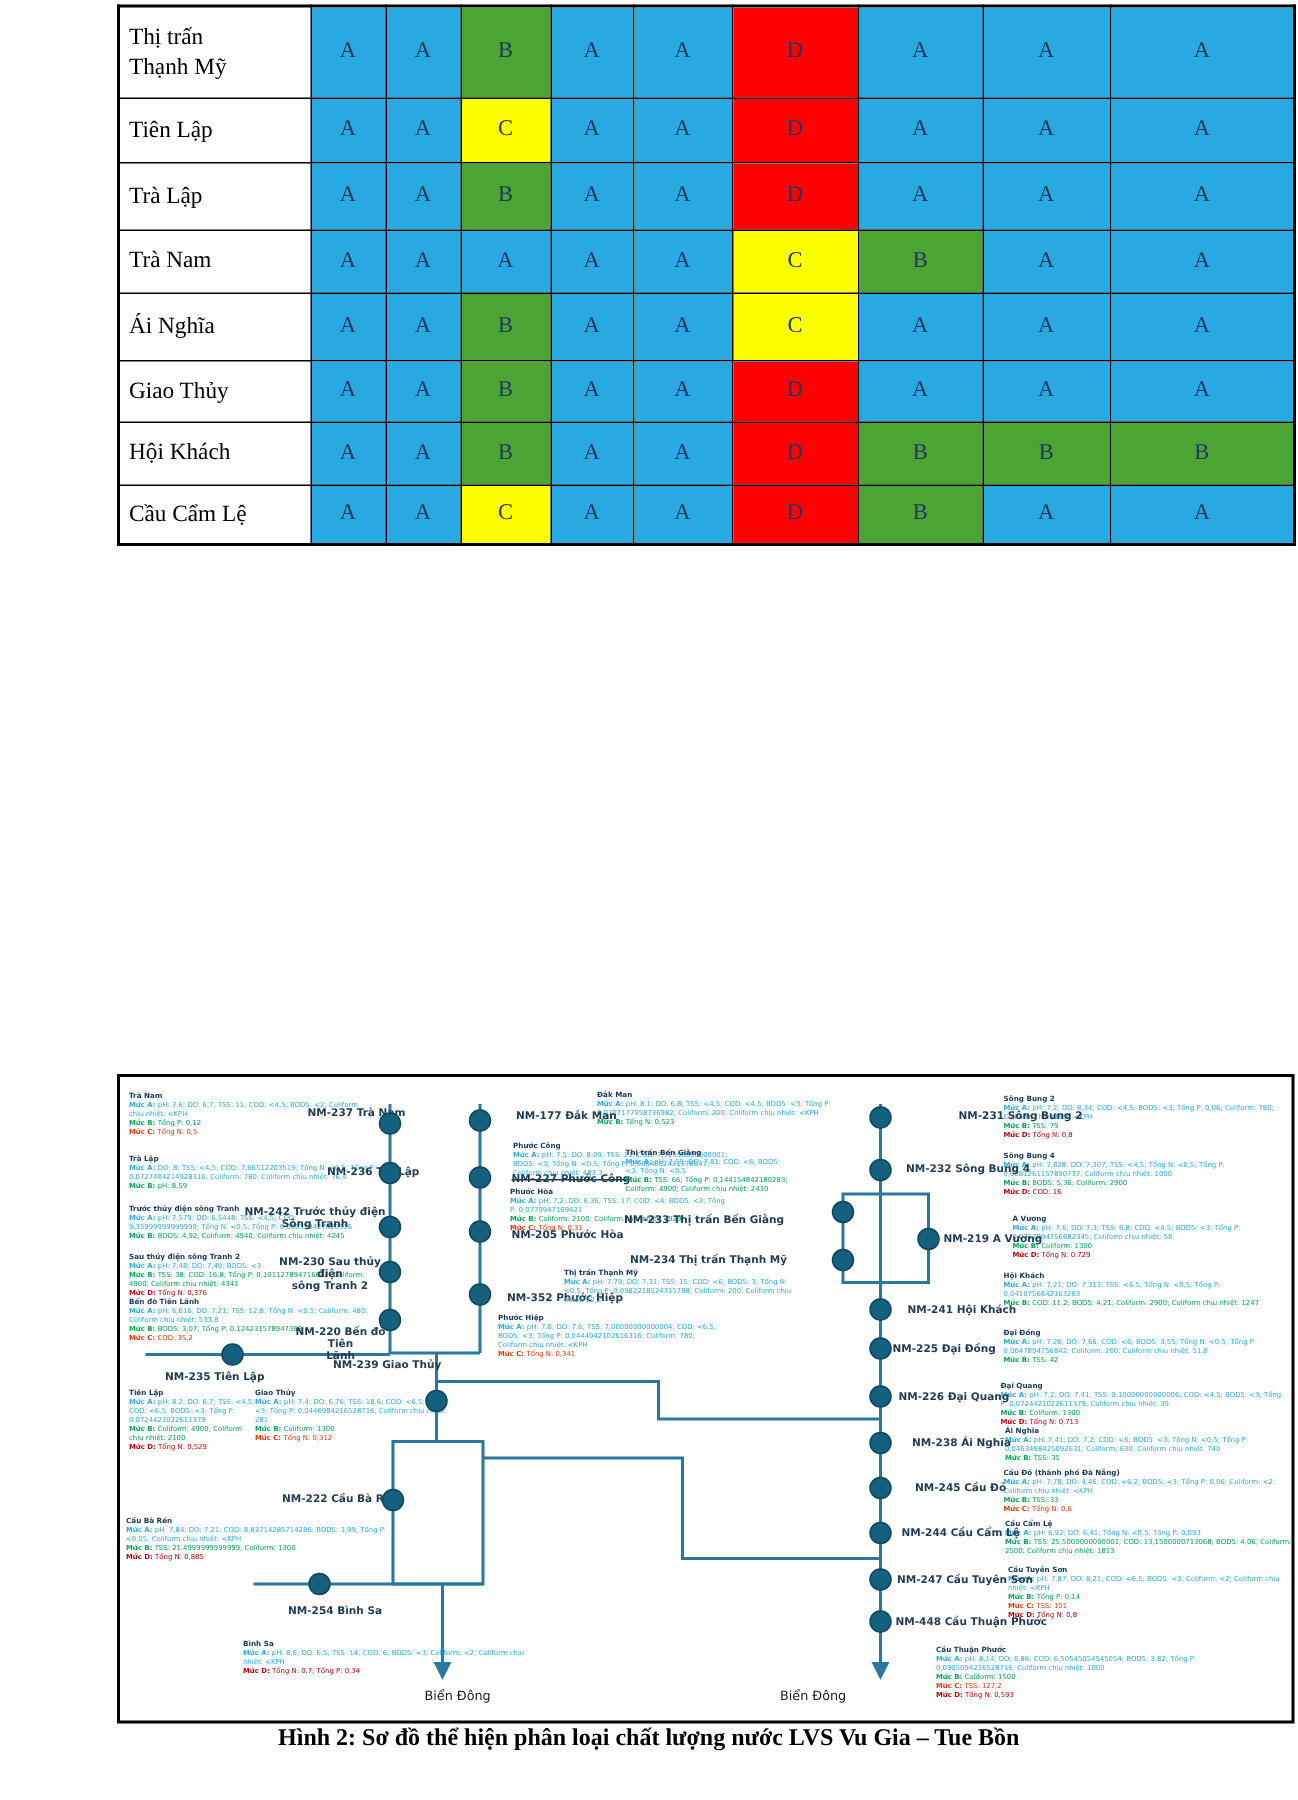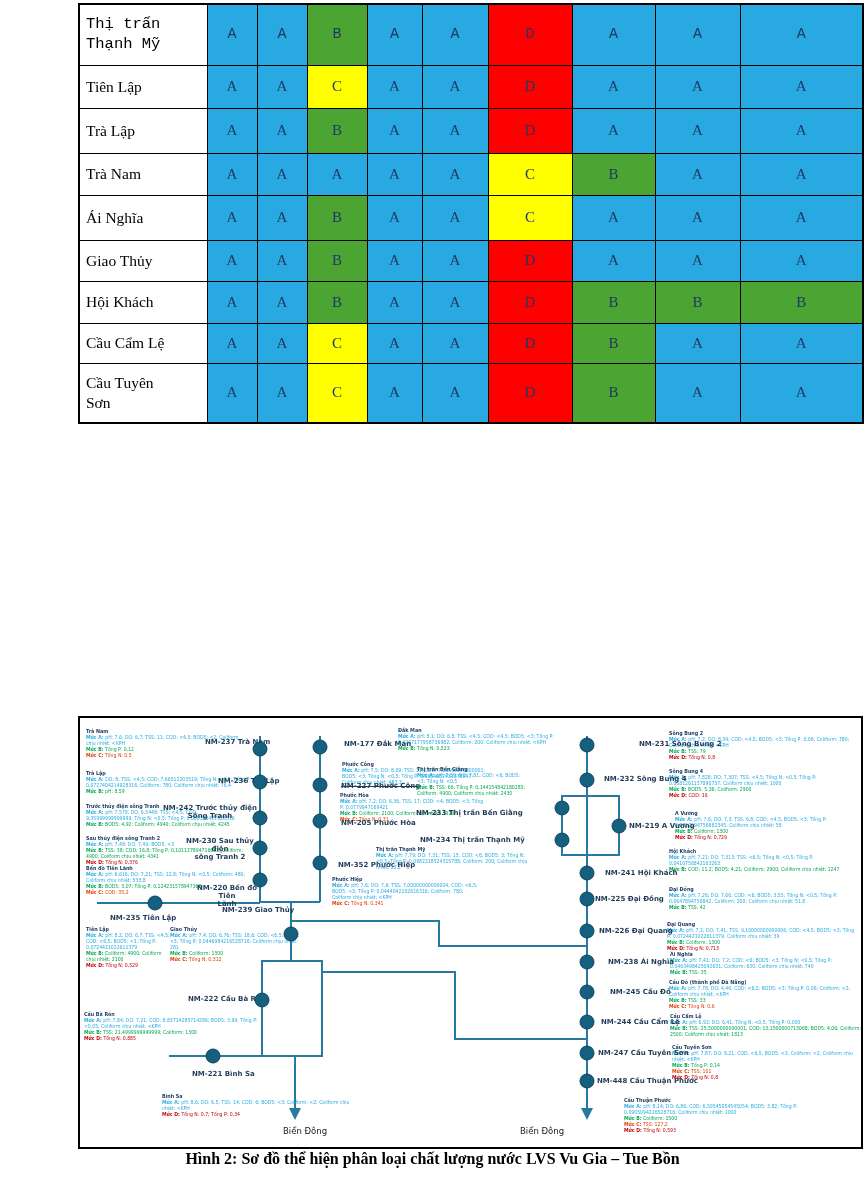--- a/index.html
+++ b/index.html
@@ -43,21 +43,21 @@
       <col style="width: 50px;">
       <col style="width: 60px;">
       <col style="width: 55px;">
       <col style="width: 66px;">
       <col style="width: 84px;">
       <col style="width: 83px;">
       <col style="width: 85px;">
       <col style="width: 123px;">
     </colgroup>
   <tbody>
-      <tr style="height: 61px; font-family: Liberation Mono, monospace;">
+      <tr style="height: 61px;">
         <td class="rowlabel">Thị trấn
 Thạnh Mỹ</td>
         <td class="grade" style="background: rgb(41, 169, 225); color: rgb(31, 56, 100);">A</td>
         <td class="grade" style="background: rgb(41, 169, 225); color: rgb(31, 56, 100);">A</td>
         <td class="grade" style="background: rgb(76, 164, 51); color: rgb(31, 56, 100);">B</td>
         <td class="grade" style="background: rgb(41, 169, 225); color: rgb(31, 56, 100);">A</td>
         <td class="grade" style="background: rgb(41, 169, 225); color: rgb(31, 56, 100);">A</td>
         <td class="grade" style="background: rgb(254, 0, 0); color: rgb(31, 56, 100);">D</td>
         <td class="grade" style="background: rgb(41, 169, 225); color: rgb(31, 56, 100);">A</td>
         <td class="grade" style="background: rgb(41, 169, 225); color: rgb(31, 56, 100);">A</td>
@@ -130,33 +130,20 @@
         <td class="grade" style="background: rgb(76, 164, 51); color: rgb(31, 56, 100);">B</td>
         <td class="grade" style="background: rgb(41, 169, 225); color: rgb(31, 56, 100);">A</td>
         <td class="grade" style="background: rgb(41, 169, 225); color: rgb(31, 56, 100);">A</td>
         <td class="grade" style="background: rgb(254, 0, 0); color: rgb(31, 56, 100);">D</td>
         <td class="grade" style="background: rgb(76, 164, 51); color: rgb(31, 56, 100);">B</td>
         <td class="grade" style="background: rgb(76, 164, 51); color: rgb(31, 56, 100);">B</td>
         <td class="grade" style="background: rgb(76, 164, 51); color: rgb(31, 56, 100);">B</td>
       </tr>
       <tr style="height: 40px;">
         <td class="rowlabel">Cầu Cẩm Lệ</td>
-        <td class="grade" style="background: rgb(41, 169, 225); color: rgb(31, 56, 100);">A</td>
-        <td class="grade" style="background: rgb(41, 169, 225); color: rgb(31, 56, 100);">A</td>
-        <td class="grade" style="background: rgb(255, 255, 0); color: rgb(31, 56, 100);">C</td>
-        <td class="grade" style="background: rgb(41, 169, 225); color: rgb(31, 56, 100);">A</td>
-        <td class="grade" style="background: rgb(41, 169, 225); color: rgb(31, 56, 100);">A</td>
-        <td class="grade" style="background: rgb(254, 0, 0); color: rgb(31, 56, 100);">D</td>
-        <td class="grade" style="background: rgb(76, 164, 51); color: rgb(31, 56, 100);">B</td>
-        <td class="grade" style="background: rgb(41, 169, 225); color: rgb(31, 56, 100);">A</td>
-        <td class="grade" style="background: rgb(41, 169, 225); color: rgb(31, 56, 100);">A</td>
-      </tr>
-      <tr style="height: 60px;">
-        <td class="rowlabel">Cầu Tuyên
-Sơn</td>
         <td class="grade" style="background: rgb(41, 169, 225); color: rgb(31, 56, 100);">A</td>
         <td class="grade" style="background: rgb(41, 169, 225); color: rgb(31, 56, 100);">A</td>
         <td class="grade" style="background: rgb(255, 255, 0); color: rgb(31, 56, 100);">C</td>
         <td class="grade" style="background: rgb(41, 169, 225); color: rgb(31, 56, 100);">A</td>
         <td class="grade" style="background: rgb(41, 169, 225); color: rgb(31, 56, 100);">A</td>
         <td class="grade" style="background: rgb(254, 0, 0); color: rgb(31, 56, 100);">D</td>
         <td class="grade" style="background: rgb(76, 164, 51); color: rgb(31, 56, 100);">B</td>
         <td class="grade" style="background: rgb(41, 169, 225); color: rgb(31, 56, 100);">A</td>
         <td class="grade" style="background: rgb(41, 169, 225); color: rgb(31, 56, 100);">A</td>
       </tr>
@@ -258,21 +245,21 @@
         <div class="ln" style="color: rgb(0, 166, 81);"><b>Mức B: </b>TSS: 21,4999999999999; Coliform: 1300</div>
         <div class="ln" style="color: rgb(192, 0, 0);"><b>Mức D: </b>Tổng N: 0,885</div>
       </div>
       <div class="nlabel" style="left: 108px; top: 277px; width: 95px;">NM-222 Cầu Bà Rén</div>
       <div class="node" style="left: 182px; top: 282px;"></div>
       <div class="blk" style="left: 82px; top: 375px; width: 380px;">
         <div class="t">Bình Sa</div>
         <div class="ln" style="color: rgb(41, 171, 226);"><b>Mức A: </b>pH: 8,6; DO: 6,5; TSS: 14; COD: 6; BOD5: &lt;3; Coliform: &lt;2; Coliform chịu nhiệt: &lt;KPH</div>
         <div class="ln" style="color: rgb(192, 0, 0);"><b>Mức D: </b>Tổng N: 0,7; Tổng P: 0,34</div>
       </div>
-      <div class="nlabel" style="left: 112px; top: 352px; width: 85px;">NM-221 Bình Sa</div>
+      <div class="nlabel" style="left: 112px; top: 352px; width: 85px;">NM-254 Bình Sa</div>
       <div class="node" style="left: 133px; top: 338px;"></div>
       <div class="blk" style="left: 318px; top: 9px; width: 360px;">
         <div class="t">Đắk Man</div>
         <div class="ln" style="color: rgb(41, 171, 226);"><b>Mức A: </b>pH: 8,1; DO: 6,8; TSS: &lt;4,5; COD: &lt;4,5; BOD5: &lt;3; Tổng P: 0,0707177958736982; Coliform: 200; Coliform chịu nhiệt: &lt;KPH</div>
         <div class="ln" style="color: rgb(0, 166, 81);"><b>Mức B: </b>Tổng N: 0,523</div>
       </div>
       <div class="nlabel" style="left: 264px; top: 22px; width: 80px;">NM-177 Đắk Man</div>
       <div class="node" style="left: 240px; top: 29px;"></div>
       <div class="blk" style="left: 262px; top: 43px; width: 290px;">
         <div class="t">Phước Công</div>

